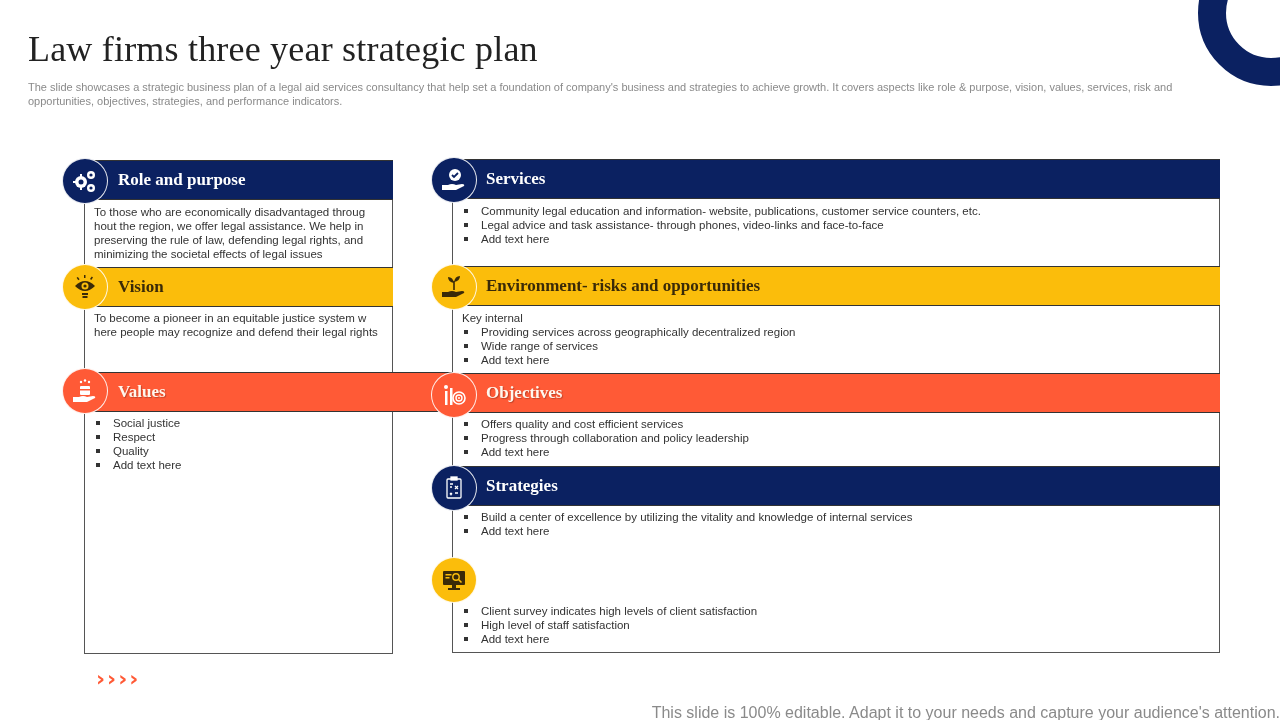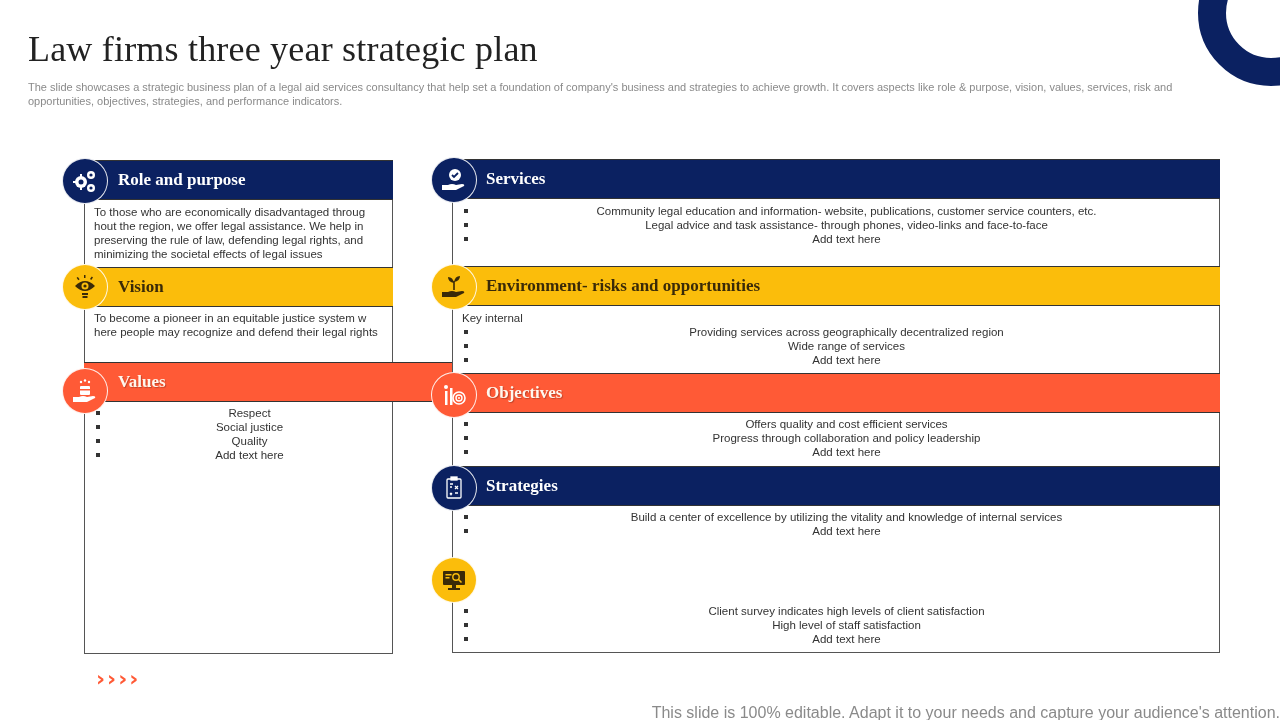--- a/index.html
+++ b/index.html
@@ -43,21 +43,21 @@
     z-index: 2;
   }
   .icon-circle.navy { background: #0b2161; }
   .icon-circle.gold { background: #fbbd0b; }
   .icon-circle.orange { background: #ff5a36; }
   .icon-circle svg { width: 28px; height: 28px; }
 
   .body-text {
     position: absolute; font-size: 11.5px; line-height: 14px; color: #333;
   }
-  .body-text ul { list-style: none; text-align: center; }
+  .body-text ul { list-style: none; }
   .body-text li { position: relative; padding-left: 19px; }
   .body-text li::before {
     content: ""; position: absolute; left: 2px; top: 5px;
     width: 4px; height: 4px; background: #333;
   }
 
   .chevrons { position: absolute; left: 96px; top: 670px; display: flex; gap: 2px; }
   .chevrons span { color: #ff5a36; font-size: 22px; font-weight: bold; line-height: 18px; font-family: "DejaVu Sans", sans-serif; }
 
   .footer {
@@ -110,28 +110,28 @@
         <circle cx="14" cy="13" r="1.6"></circle>
     <rect x="11" y="20" width="6" height="2"></rect>
         <rect x="11.5" y="23" width="5" height="2"></rect>
     <rect x="13" y="2" width="1.5" height="3"></rect>
         <rect x="6" y="4" width="1.5" height="3" transform="rotate(-35 7 5)"></rect>
         <rect x="20" y="4" width="1.5" height="3" transform="rotate(35 21 5)"></rect>
   </g>
     </svg>
 </div>
 
-<div class="section" style="left:84px; top:362px; width:372px; height:282px;padding-left:37px;">
+<div class="section" style="left:84px; top:372px; width:372px; height:282px;padding-left:37px;">
   <div class="bar orange" style="padding-left:34px;">
     <span>Values</span>
   </div>
   <div class="body-text" style="left:10px; top:44px; width:292px;">
     <ul>
+      <li>Social justice</li>
       <li>Respect</li>
-      <li>Social justice</li>
       <li>Quality</li>
       <li>Add text here</li>
     </ul>
   </div>
 </div>
 <div class="icon-circle orange" style="left:62px; top:368px;">
   <svg viewBox="0 0 28 28">
       <g fill="#fff">
     <rect x="9" y="9" width="10" height="9" rx="1"></rect>
     <rect x="9" y="12" width="10" height="1.5" fill="#ff5a36"></rect>

